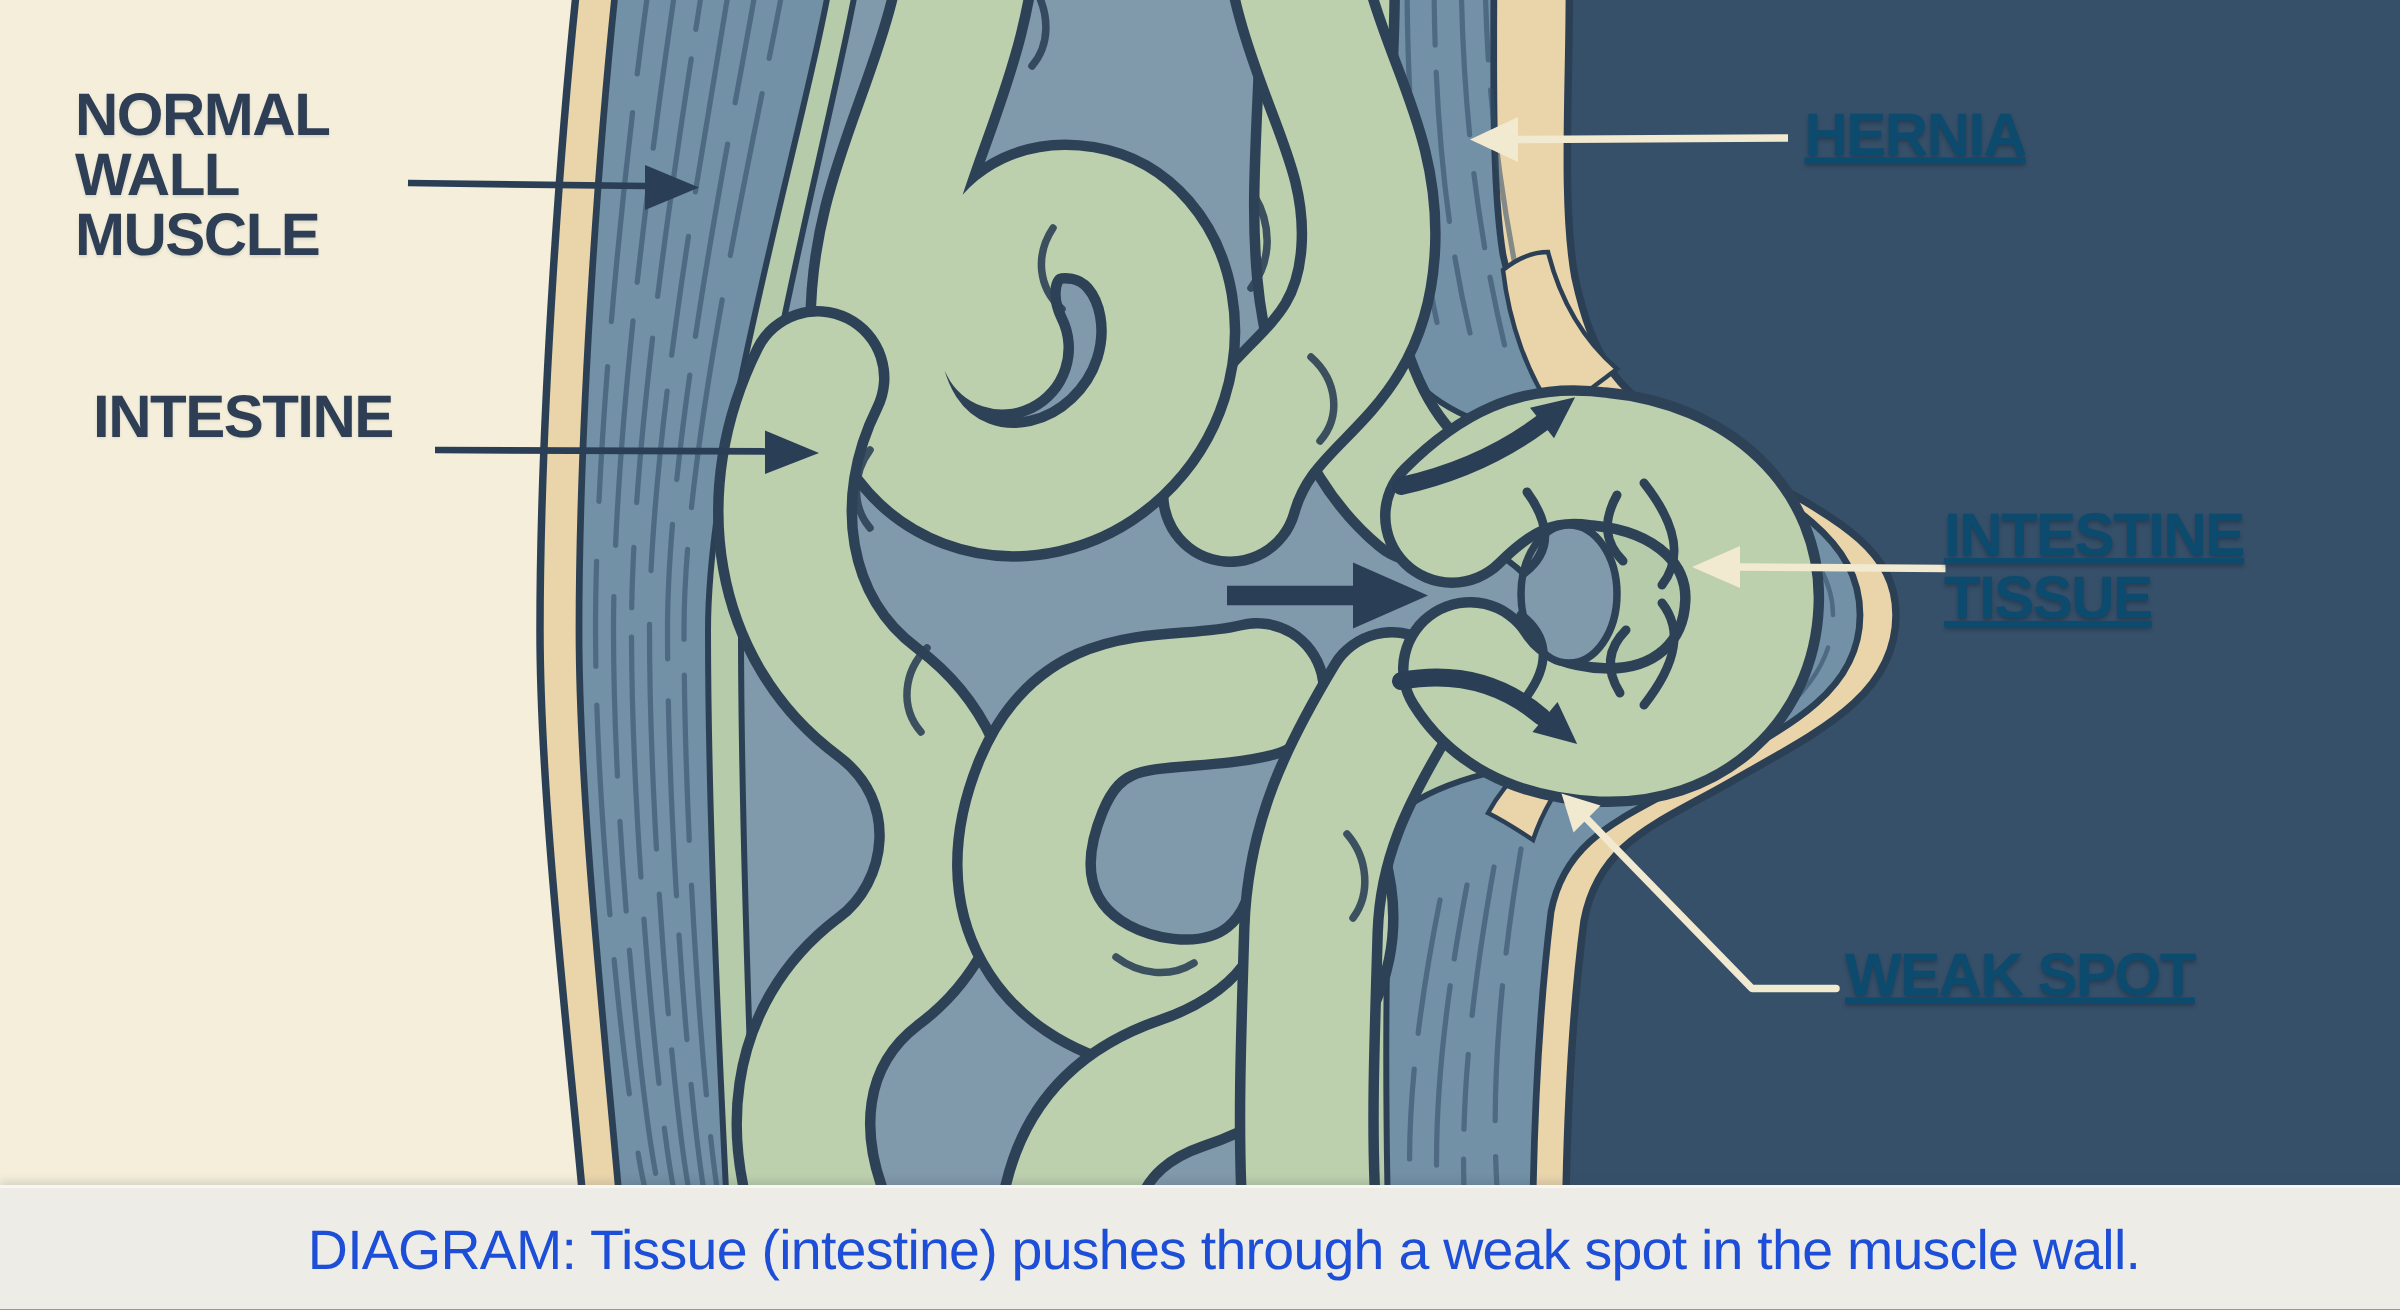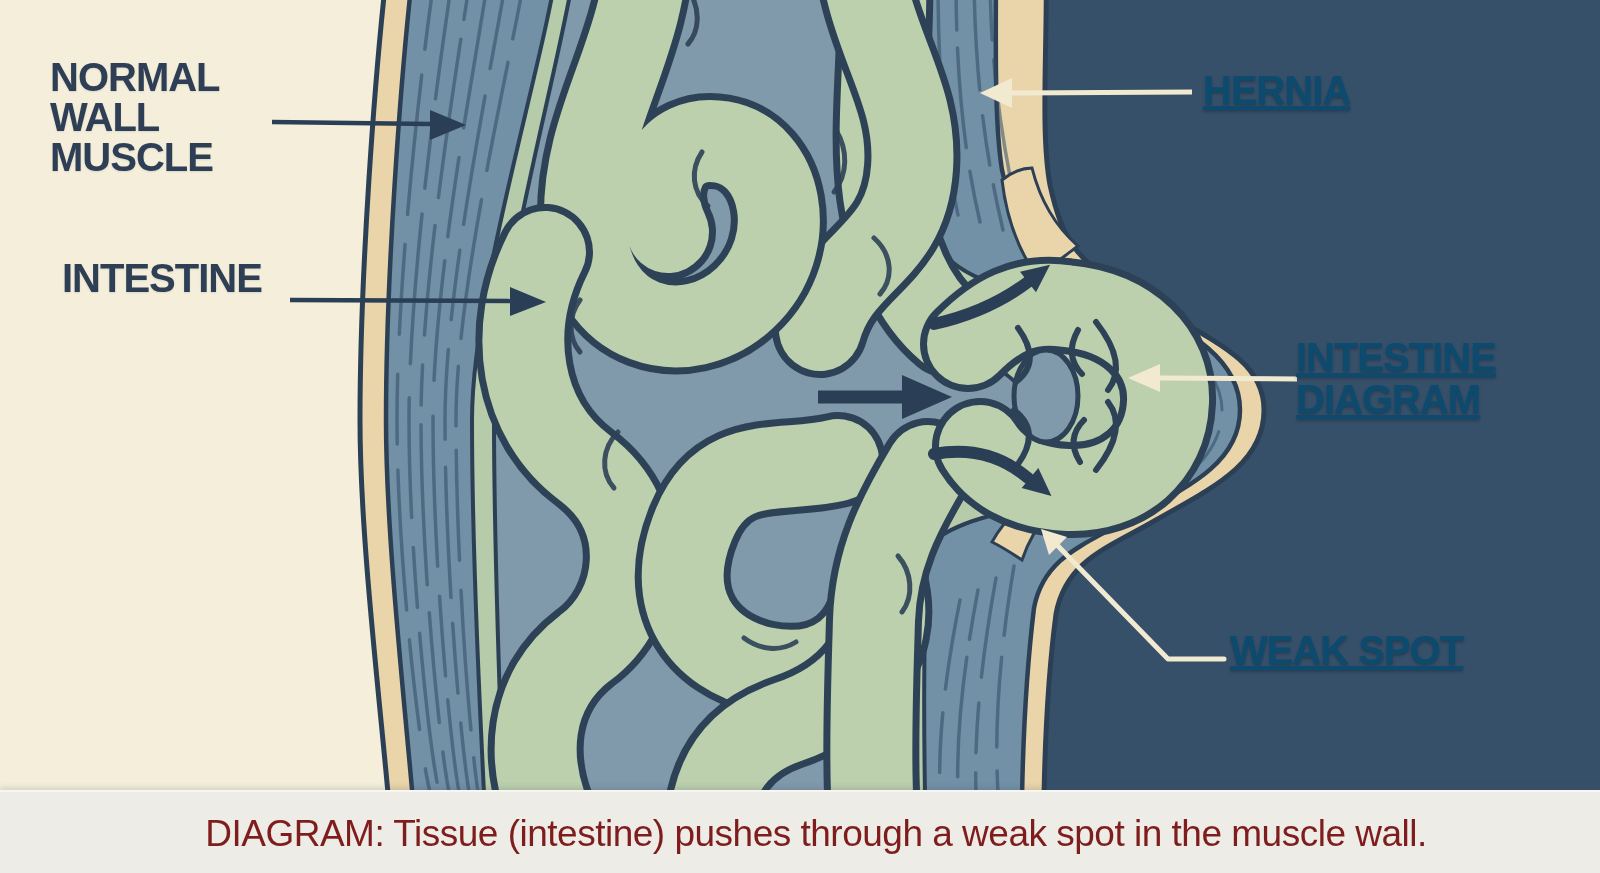--- a/index.html
+++ b/index.html
@@ -31,21 +31,21 @@
   #caption-bar{
     position:absolute;left:0;top:790px;width:1600px;height:83px;
     background:#edece7;
     border-top:2px solid #f7f6f2;
     box-shadow:0 -2px 6px rgba(60,70,80,0.18);
     display:flex;align-items:center;justify-content:center;
   }
   #caption-text{
     font-size:37px;
     letter-spacing:-0.5px;
-    color:#7f1d1d;
+    color:#1d4ed8;
     white-space:nowrap;
     margin-left:32px;
   }
 </style>
 </head>
 <body>
 
 <div id="stage">
 
   <svg id="art" width="1600" height="790" viewBox="0 0 1600 790">
@@ -180,21 +180,21 @@
     <div>WALL</div>
     <div>MUSCLE</div>
   </div>
 
   <div class="lbl lbl-navy" id="lbl-intestine">INTESTINE</div>
 
   <div class="lbl lbl-cream" id="lbl-hernia">HERNIA</div>
 
   <div class="lbl lbl-cream" id="lbl-herniated">
     <div>INTESTINE</div>
-    <div>DIAGRAM</div>
+    <div>TISSUE</div>
   </div>
 
   <div class="lbl lbl-cream" id="lbl-weakspot">WEAK SPOT</div>
 
   <div id="caption-bar">
     <div id="caption-text">DIAGRAM: Tissue (intestine) pushes through a weak spot in the muscle wall.</div>
   </div>
 
 </div>
 

